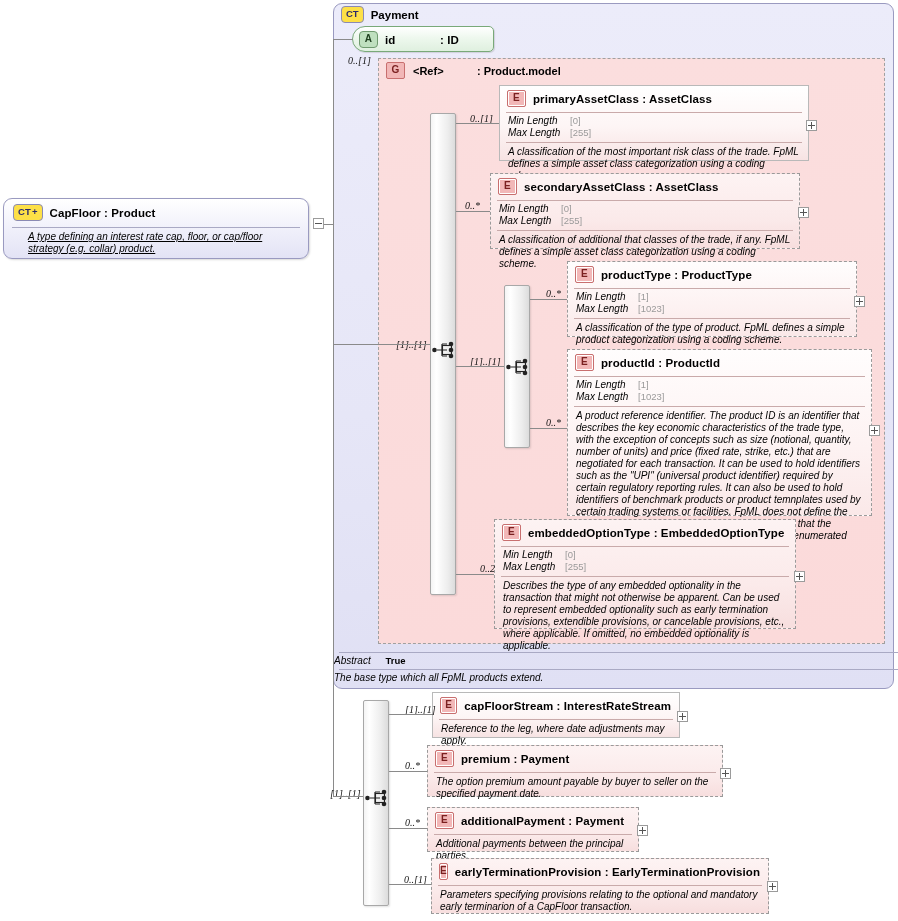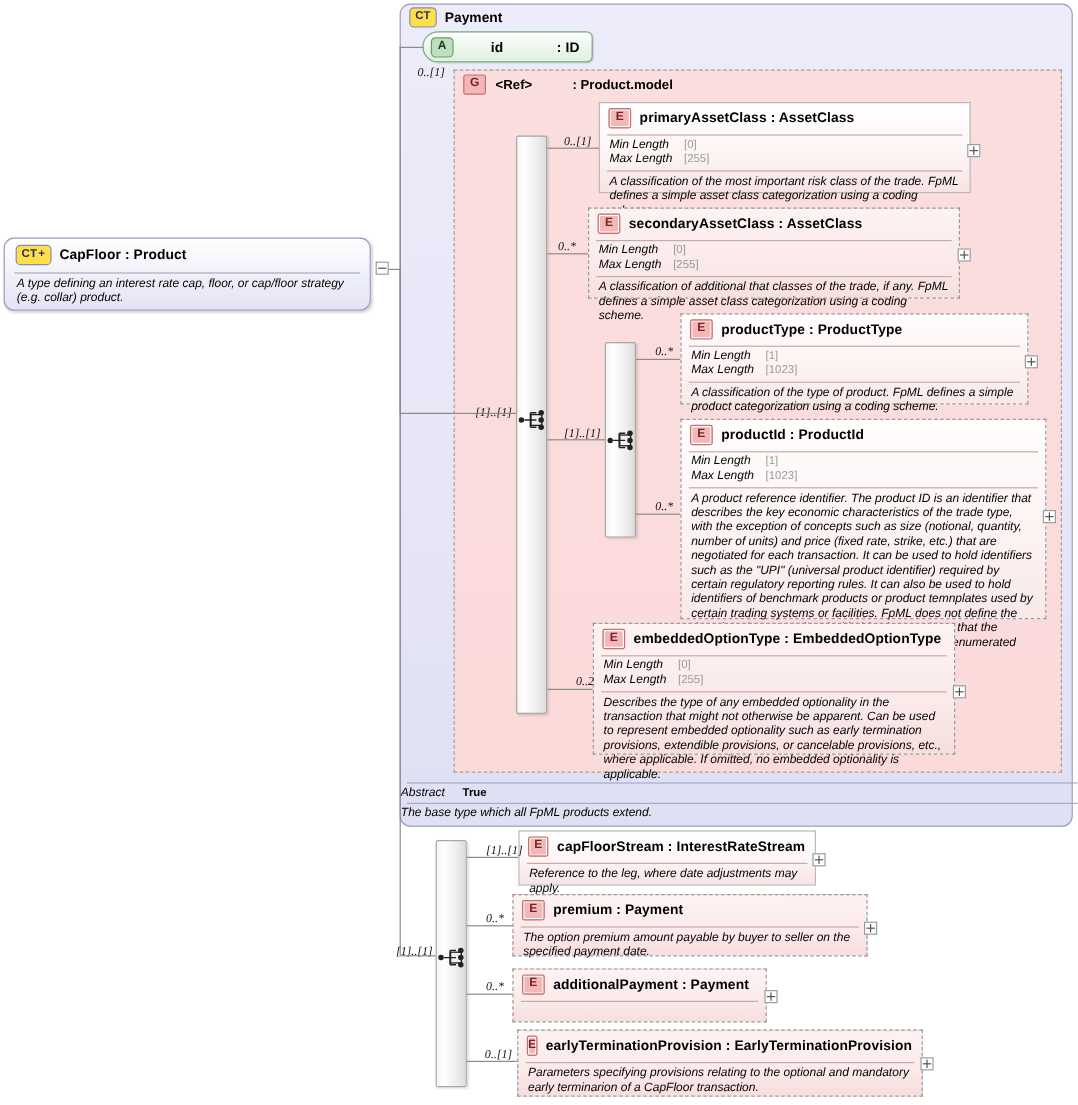--- a/index.html
+++ b/index.html
@@ -120,21 +120,21 @@
   <span class="ic-ct">CT</span>
   <span class="ttl">Payment</span>
 </div>
 
 <div class="node" style="left:352px;top:26px;width:142px;height:26px;
             border:1px solid #79a979;border-radius:13px 5px 5px 13px;
             background:linear-gradient(to bottom,#ffffff 0%,#eef8ee 45%,#dff0df 100%);
             box-shadow:1px 1px 1px rgba(0,0,0,.12);">
   <div class="hdr" style="padding:4px 8px 5px 6px;">
     <span class="ic-a">A</span>
-    <span class="nm" style="width:48px;margin-left:24px;">id</span>
+    <span class="nm" style="width:48px;">id</span>
     <span class="nm">: ID</span>
   </div>
 </div>
 <div class="card" style="left:348px;top:55px;">0..[1]</div>
 
 <div class="abs ln-v" style="left:333px;top:39px;height:305px;"></div>
 <div class="abs ln-h" style="left:333px;top:39px;width:20px;"></div>
 
 <div class="node grp-dashed" style="left:378px;top:58px;width:507px;height:586px;"></div>
 <div class="abs" style="left:386px;top:62px;display:flex;align-items:center;gap:8px;">
@@ -289,21 +289,21 @@
 </div>
 <div class="abs sep-b" style="left:333px;top:669px;width:561px;"></div>
 <div class="ftr" style="left:334px;top:672px;font-style:italic;">The base type which all FpML products extend.</div>
 
 <div class="node capfloor" style="left:3px;top:198px;width:306px;height:61px;">
   <div class="hdr" style="padding:5px 8px 6px 9px;">
     <span class="ic-ct"><span>CT</span><span style="margin-left:1px;">+</span></span>
     <span class="ttl">CapFloor : Product</span>
   </div>
   <div class="sep-b" style="margin:0 8px;"></div>
-  <div class="desc" style="padding:3px 10px;">A type defining an interest rate cap, floor, or cap/floor strategy (e.g. collar) product.</div>
+  <div class="desc" style="padding:3px 24px;text-decoration:underline;">A type defining an interest rate cap, floor, or cap/floor strategy (e.g. collar) product.</div>
 </div>
 <div class="minus" style="left:313px;top:218px;"></div>
 <div class="abs ln-h" style="left:324px;top:224px;width:10px;"></div>
 <div class="abs ln-v" style="left:333px;top:224px;height:572px;"></div>
 
 <div class="abs compbar" style="left:363px;top:700px;width:26px;height:206px;"></div>
 <svg class="abs" style="left:365px;top:788px;" width="24" height="20" viewBox="0 0 24 20">
   <circle cx="2.5" cy="10" r="2.3" fill="#222"></circle>
   <path d="M5 10 H10 M10 10 V4 M10 10 V16 M10 4 H15 M10 10 H15 M10 16 H15" stroke="#222" stroke-width="1.2" fill="none"></path>
   <rect x="10.5" y="5.5" width="9" height="9" fill="none" stroke="#222" stroke-width="1.1"></rect>
@@ -337,20 +337,21 @@
 <div class="card" style="left:405px;top:760px;">0..*</div>
 <div class="abs ln-h" style="left:389px;top:771px;width:38px;"></div>
 <div class="plus" style="left:720px;top:768px;"></div>
 
 <div class="node el-dashed" style="left:427px;top:807px;width:212px;height:45px;">
   <div class="hdr">
     <span class="ic">E</span>
     <span>additionalPayment : Payment</span>
   </div>
   <div class="sep"></div>
+  <div class="desc">Additional payments between the principal parties.</div>
 </div>
 <div class="card" style="left:405px;top:817px;">0..*</div>
 <div class="abs ln-h" style="left:389px;top:828px;width:38px;"></div>
 <div class="plus" style="left:637px;top:825px;"></div>
 
 <div class="node el-dashed" style="left:431px;top:858px;width:338px;height:56px;">
   <div class="hdr">
     <span class="ic">E</span>
     <span>earlyTerminationProvision : EarlyTerminationProvision</span>
   </div>

